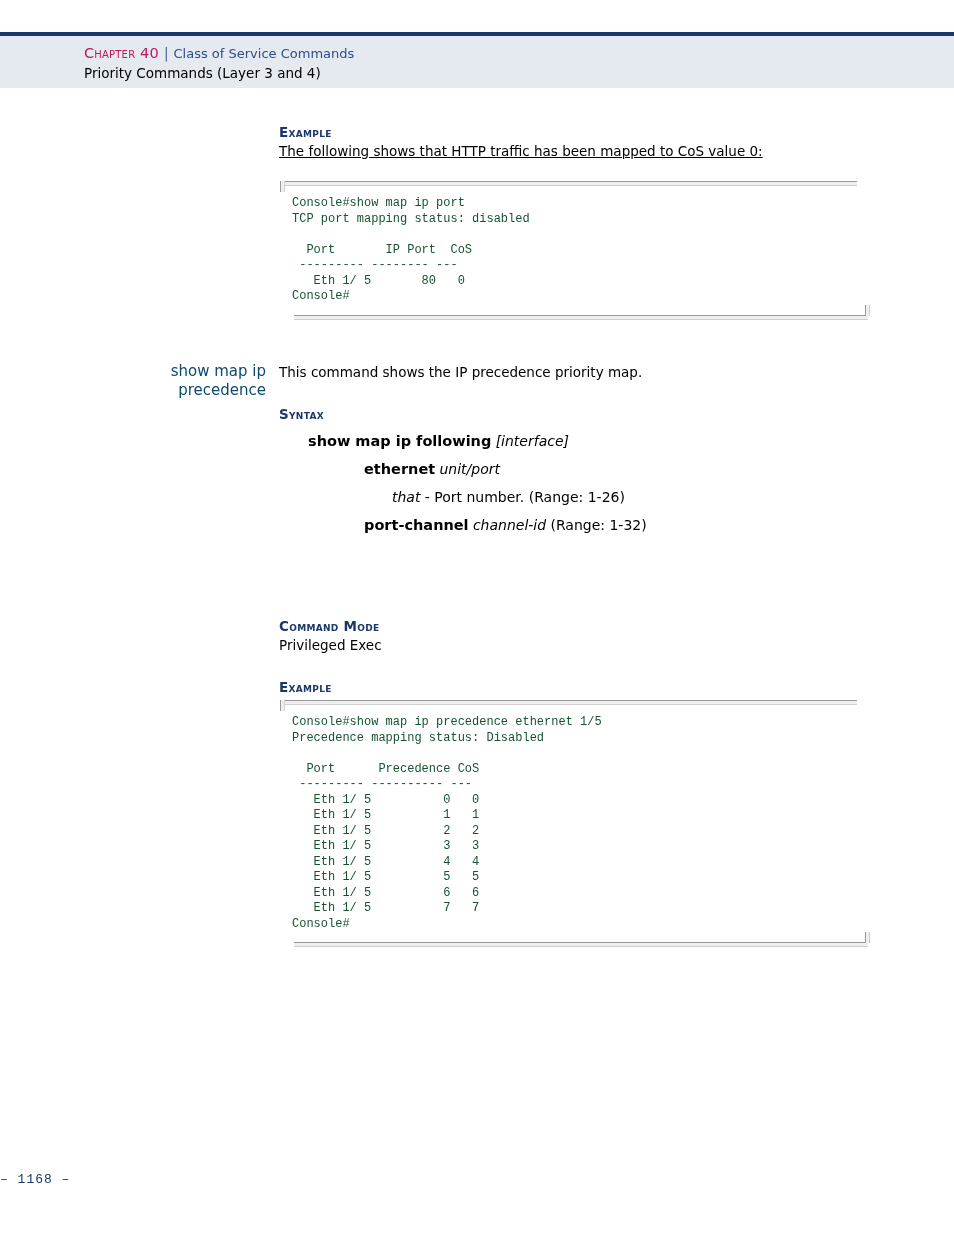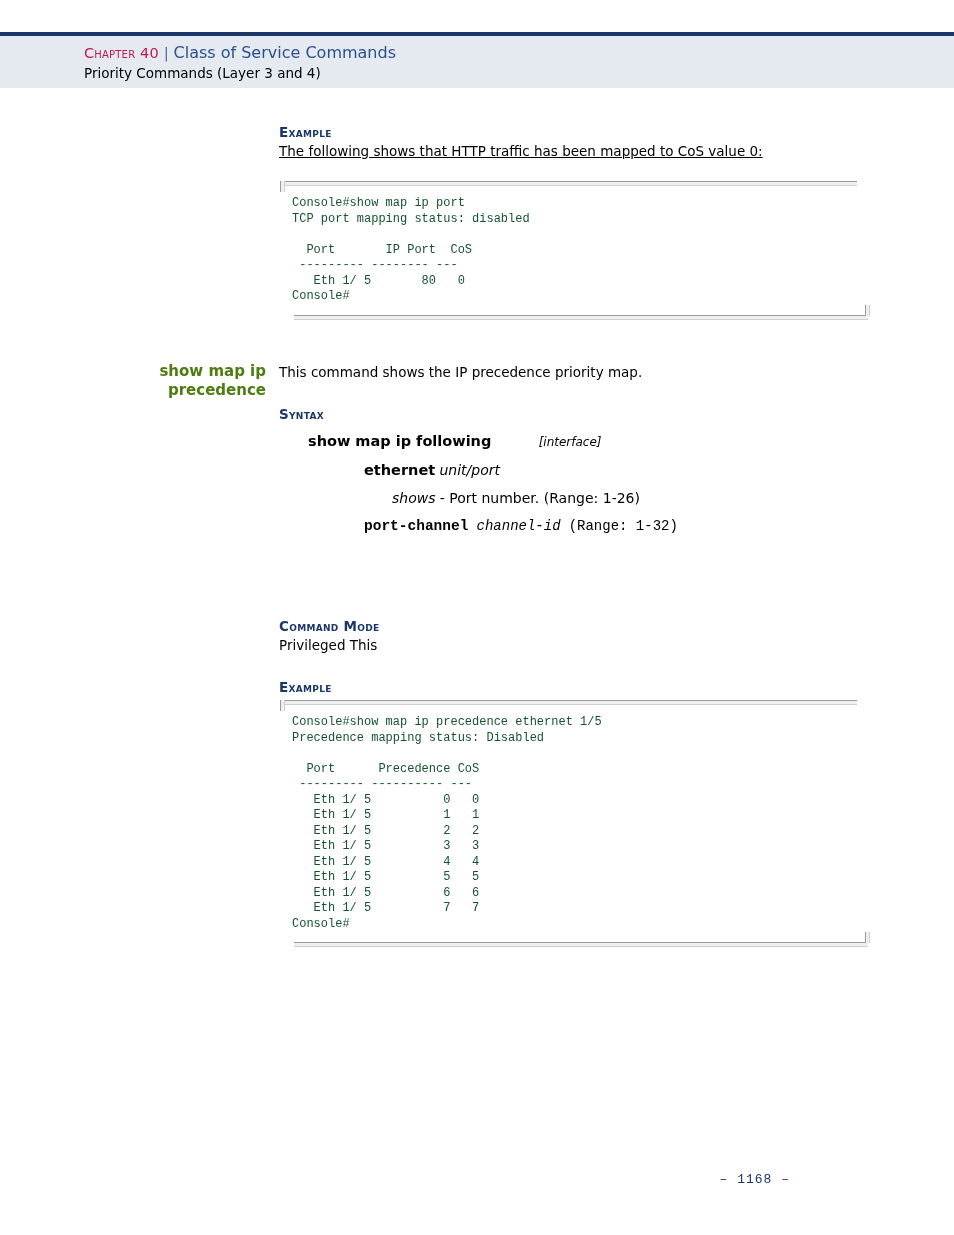--- a/index.html
+++ b/index.html
@@ -42,21 +42,21 @@
     letter-spacing: 0.2px;
     font-size: 14.5px;
   }
   .header-sep {
     color: #3b5c93;
     padding: 0 5px;
     font-size: 13.5px;
   }
   .chapter-title {
     color: #2c4f8c;
-    font-size: 16px;
+    font-size: 13px;
   }
   .header-line2 {
     position: absolute;
     left: 84px;
     top: 29px;
     font-size: 13.5px;
     line-height: 17px;
     color: #000000;
     white-space: nowrap;
   }
@@ -84,22 +84,22 @@
   }
 
   .abs { position: absolute; }
 
   
   .cmd-heading {
     position: absolute;
     left: 60px;
     width: 206px;
     text-align: right;
-    color: #4d7c0f;
-    font-weight: bold;
+    color: #0c4a6e;
+    font-weight: normal;
     font-size: 15px;
     line-height: 19px;
   }
 
   
   .codeblock {
     position: absolute;
   }
   .code-rule-top {
     position: relative;
@@ -155,21 +155,21 @@
     line-height: 15.5px;
     color: #14532d;
     white-space: pre;
   }
 
   .footer {
     position: absolute;
     left: 0;
     top: 1172px;
     width: 790px;
-    text-align: right;
+    text-align: left;
     color: #1b3668;
     font-family: "Liberation Mono", "DejaVu Sans Mono", monospace;
     font-size: 13px;
     letter-spacing: 1px;
   }
 
   .ital { font-style: italic; }
   .bold { font-weight: bold; }
 </style>
 </head>
@@ -214,44 +214,44 @@
   </div>
 
   <div class="abs para" style="left:279px; top:363px; width:600px;">This command shows the IP precedence priority map.</div>
 
   <div class="abs sec-label" style="left:279px; top:406px;">Syntax</div>
 
   <div class="abs" style="left:279px; top:432px; width:620px;">
 
     <div class="para" style="margin-left:29px; margin-bottom:9px;">
       <span class="bold" style="font-size:14.5px;">show map ip following</span>
-      <span class="ital" style="font-size:12px;margin-left:43px;">[interface]</span>
+      <span class="ital" style="font-size:14px;">[interface]</span>
     </div>
 
 
     <div class="para" style="margin-left:85px; margin-bottom:9px;">
       <span class="bold" style="font-size:14.5px;">ethernet</span>
       <span class="ital" style="font-size:14px;">unit/port</span>
     </div>
 
 
     <div class="para" style="margin-left:113px; margin-bottom:9px;">
-      <span class="ital" style="font-size:14px;">shows</span>
+      <span class="ital" style="font-size:14px;">that</span>
       <span style="font-size:14px;">- Port number. (Range: 1-26)</span>
     </div>
 
-    <div class="para" style="margin-left:85px;font-family:Liberation Mono, monospace;">
+    <div class="para" style="margin-left:85px;">
       <span class="bold" style="font-size:14.5px;">port-channel</span>
       <span class="ital" style="font-size:14px;">channel-id</span>
       <span style="font-size:14px;">(Range: 1-32)</span>
     </div>
   </div>
 
   <div class="abs sec-label" style="left:279px; top:618px;">Command Mode</div>
-  <div class="abs para" style="left:279px; top:636px;">Privileged This</div>
+  <div class="abs para" style="left:279px; top:636px;">Privileged Exec</div>
 
   <div class="abs sec-label" style="left:279px; top:679px;">Example</div>
 
   <div class="codeblock" style="left:272px; top:699px; width:600px;">
     <div class="code-rule-top">
       <div class="bar" style="width:577px;"></div>
       <div class="tick"></div>
     </div>
     <div style="padding:10px 0 6px 20px;">
       <pre class="code">Console#show map ip precedence ethernet 1/5

